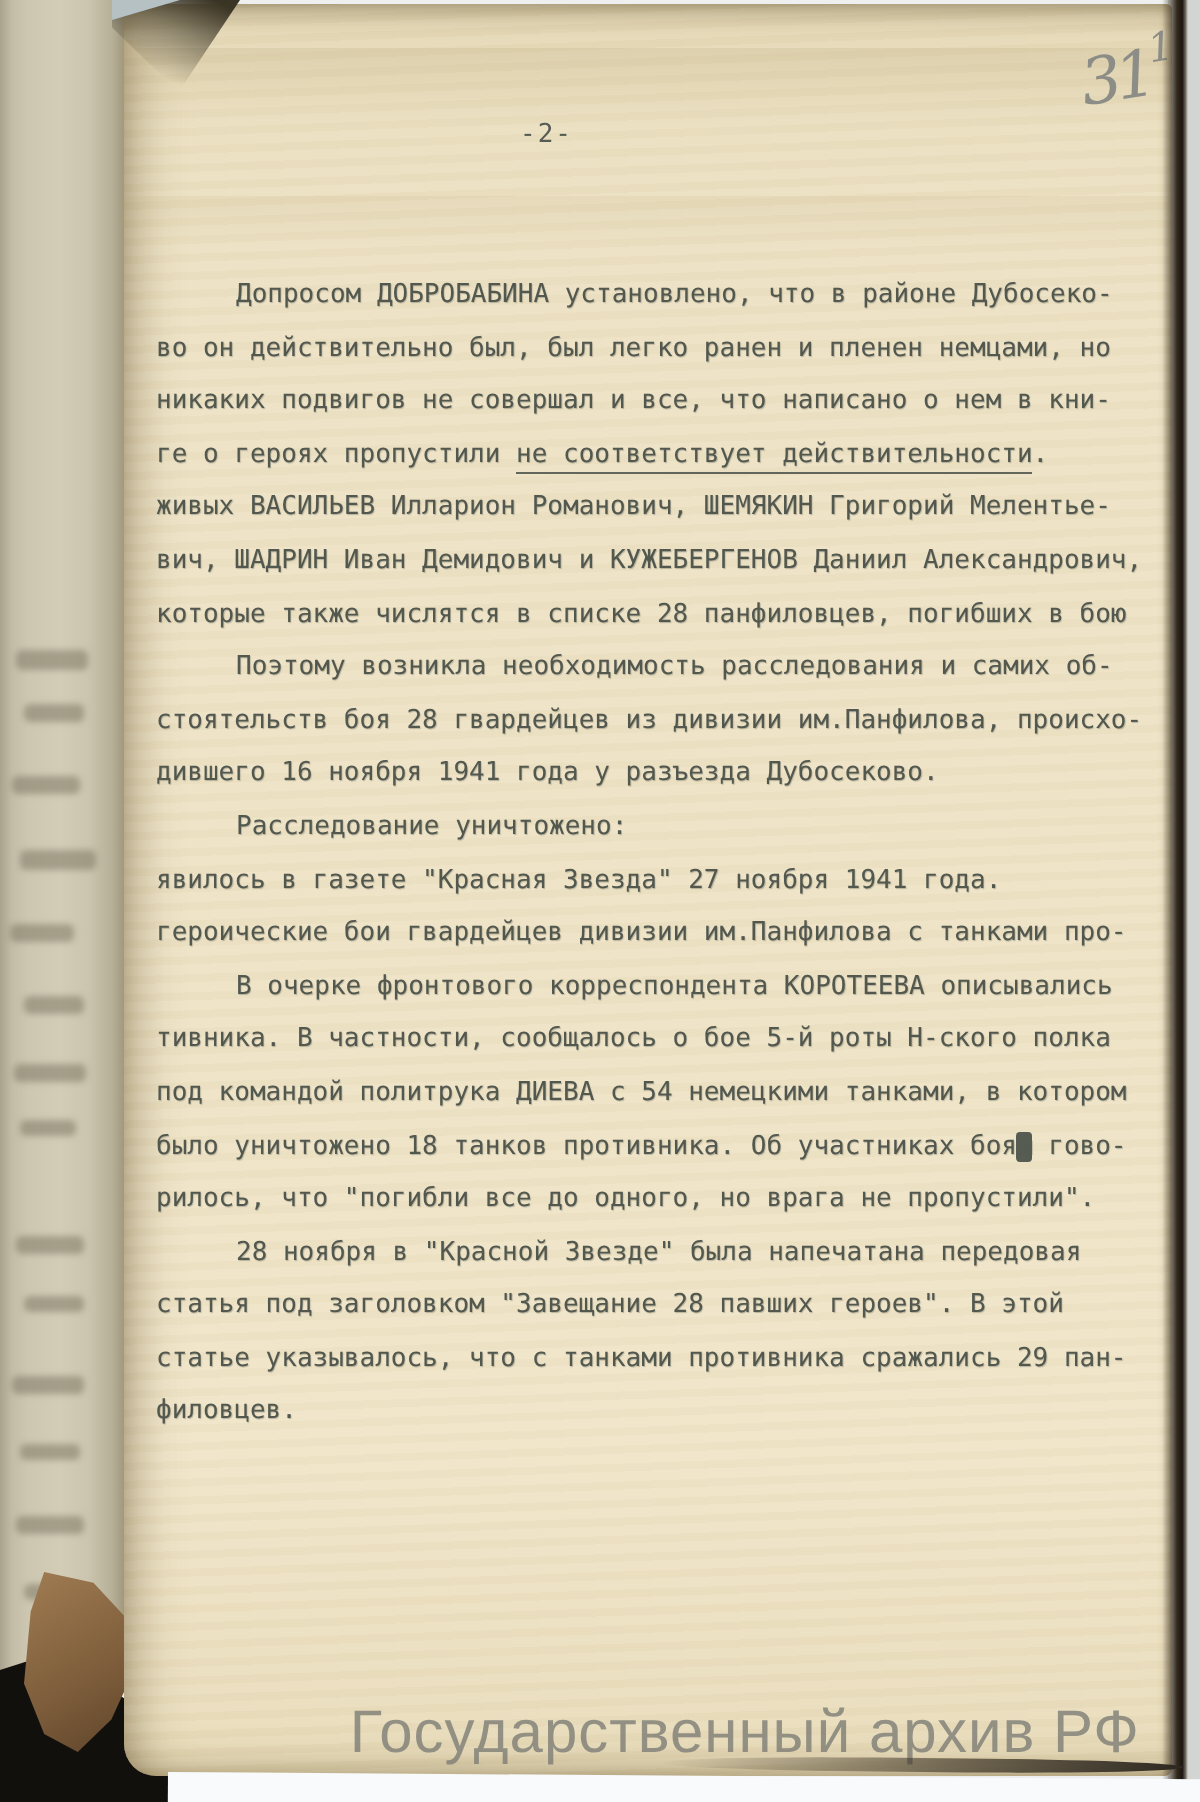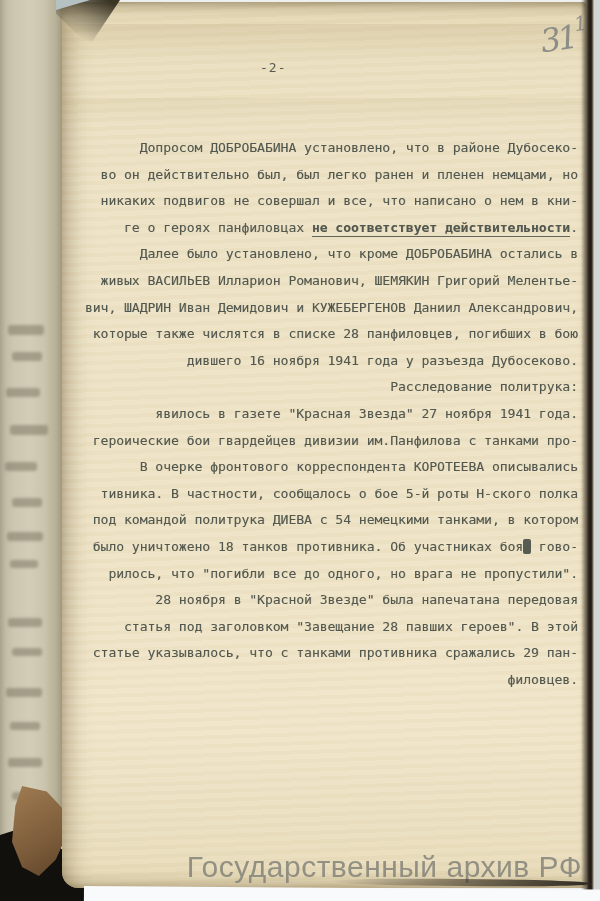--- a/index.html
+++ b/index.html
@@ -54,33 +54,33 @@
   .bottom-edge{position:absolute;left:330px;top:879px;width:262px;height:7px;
     background:linear-gradient(90deg,rgba(52,44,32,0),rgba(52,44,32,.65) 60%,#2e2820);
     border-radius:50%/60%;transform:rotate(.5deg);}
   .bottom-strip{position:absolute;left:84px;top:886px;width:520px;height:16px;background:#f8fafc;
     transform:rotate(.4deg);transform-origin:left top;}
 
   
   .page-number{position:absolute;left:198px;top:58px;font-size:13px;letter-spacing:1px;color:#565b53;}
   .text-block{position:absolute;left:16px;top:133px;width:500px;font-size:13px;line-height:26.6px;
     color:#53584f;text-shadow:.4px .3px .5px rgba(83,88,79,.35);}
-  .para{margin:0;text-align:right;}
+  .para{margin:0;}
   .tline{display:block;white-space:pre;}
   .indent{padding-left:40px;}
-  .useg{border-bottom:1.4px solid rgba(83,88,79,.9);padding-bottom:1px;font-weight:bold;}
+  .useg{border-bottom:1.4px solid rgba(83,88,79,.9);padding-bottom:1px;}
   .blot{background:#575c53;color:#575c53;border-radius:2px;}
 
   
   .handwritten{position:absolute;left:478px;top:12px;font-family:"DejaVu Serif",serif;
     font-style:italic;font-size:32px;color:#8d8d87;transform:rotate(-9deg);letter-spacing:-3px;}
   .handwritten .raised{font-size:20px;vertical-align:16px;letter-spacing:0;margin-left:1px;}
 
   
-  .watermark{position:absolute;right:4px;top:848px;font-family:"Liberation Sans",sans-serif;
+  .watermark{position:absolute;right:16px;top:848px;font-family:"Liberation Sans",sans-serif;
     font-size:30px;color:rgba(125,125,117,.8);letter-spacing:.5px;white-space:nowrap;}
 </style>
 </head>
 <body>
 
 <div class="scan">
 
   <div class="backdrop-right"></div>
 
   <div class="left-stack">
@@ -110,33 +110,34 @@
 
     <div class="page-number">-2-</div>
 
     <div class="handwritten"><span>3</span><span>1</span><span class="raised">1</span></div>
 
     <div class="text-block">
         <p class="para">
           <span class="tline indent"><span>Допросом ДОБРОБАБИНА установлено, что в районе Дубосеко-</span></span>
           <span class="tline"><span>во он действительно был, был легко ранен и пленен немцами, но</span></span>
           <span class="tline"><span>никаких подвигов не совершал и все, что написано о нем в кни-</span></span>
-          <span class="tline"><span>ге о героях панфиловцах </span><span class="useg">не соответствует действительности</span><span>.</span></span>
+          <span class="tline"><span>ге о героях пропустили </span><span class="useg">не соответствует действительности</span><span>.</span></span>
         </p>
         <p class="para">
-          <span class="tline indent"><span>Далее было установлено, что кроме ДОБРОБАБИНА остались в</span></span>
           <span class="tline"><span>живых ВАСИЛЬЕВ Илларион Романович, ШЕМЯКИН Григорий Мелентье-</span></span>
           <span class="tline"><span>вич, ШАДРИН Иван Демидович и КУЖЕБЕРГЕНОВ Даниил Александрович,</span></span>
           <span class="tline"><span>которые также числятся в списке 28 панфиловцев, погибших в бою</span></span>
         </p>
         <p class="para">
+          <span class="tline indent"><span>Поэтому возникла необходимость расследования и самих об-</span></span>
+          <span class="tline"><span>стоятельств боя 28 гвардейцев из дивизии им.Панфилова, происхо-</span></span>
           <span class="tline"><span>дившего 16 ноября 1941 года у разъезда Дубосеково.</span></span>
         </p>
         <p class="para">
-          <span class="tline indent"><span>Расследование политрука:</span></span>
+          <span class="tline indent"><span>Расследование уничтожено:</span></span>
         </p>
         <p class="para">
           <span class="tline"><span>явилось в газете "Красная Звезда" 27 ноября 1941 года.</span></span>
         </p>
         <p class="para">
           <span class="tline"><span>героические бои гвардейцев дивизии им.Панфилова с танками про-</span></span>
           <span class="tline indent"><span>В очерке фронтового корреспондента КОРОТЕЕВА описывались</span></span>
           <span class="tline"><span>тивника. В частности, сообщалось о бое 5-й роты Н-ского полка</span></span>
           <span class="tline"><span>под командой политрука ДИЕВА с 54 немецкими танками, в котором</span></span>
           <span class="tline"><span>было уничтожено 18 танков противника. Об участниках боя</span><span class="blot">м</span><span> гово-</span></span>

